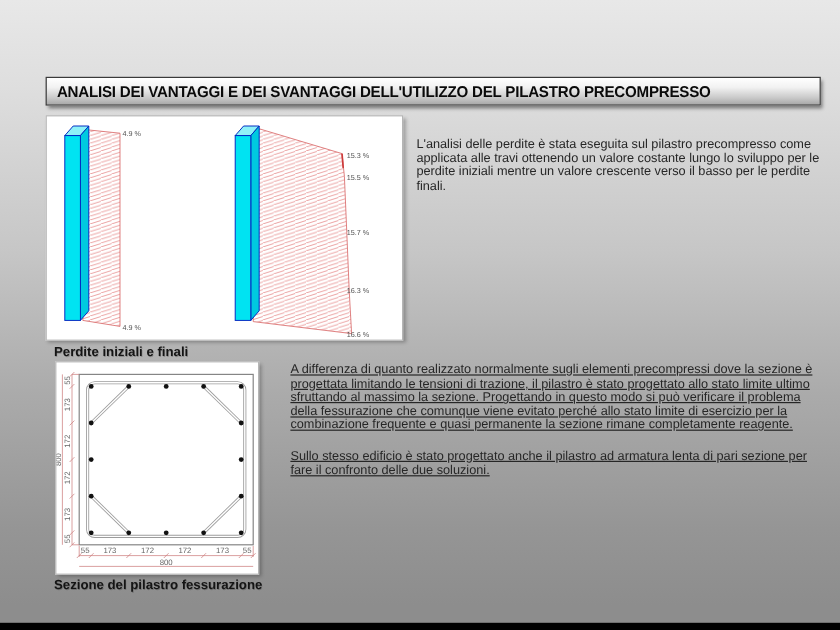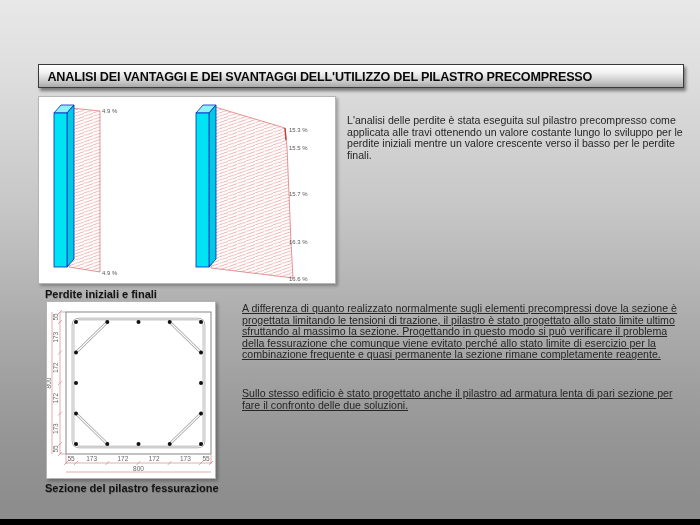--- a/index.html
+++ b/index.html
@@ -34,21 +34,21 @@
     position:absolute;font-size:11px;font-weight:bold;color:#141414;
     text-shadow:0.5px 0.5px 0.5px rgba(0,0,0,0.2);white-space:nowrap;
   }
   .caption-losses{left:45px;top:288px;text-align:right;}
   .caption-section{left:45px;top:482px;}
   .body-text{
     position:absolute;font-size:10.6px;line-height:11.6px;color:#262626;
   }
   .para-losses{left:347px;top:103px;width:346px;margin-top:12px;}
   .para-design{left:242px;top:303px;width:446px;text-decoration:underline;}
-  .para-design .p2{margin-top:27px;}
+  .para-design .p2{margin-top:14px;}
   svg{display:block;}
   .svg-label{font-family:"Liberation Sans",sans-serif;}
 </style>
 </head>
 <body>
 
 <div class="stage">
 
   <div class="title-bar">
     <span class="title-text">ANALISI DEI VANTAGGI E DEI SVANTAGGI DELL'UTILIZZO DEL PILASTRO PRECOMPRESSO</span>

